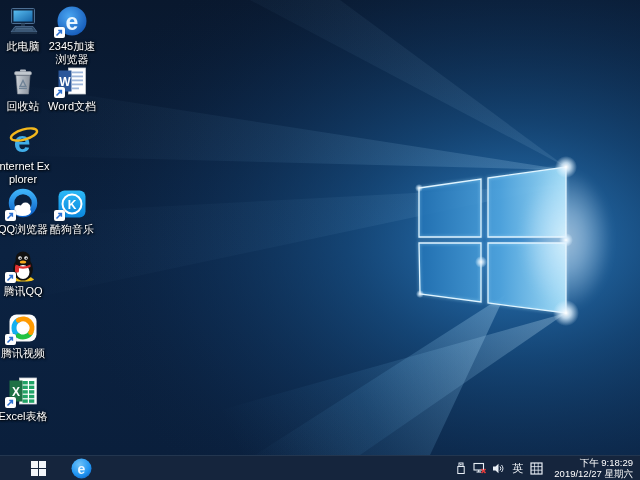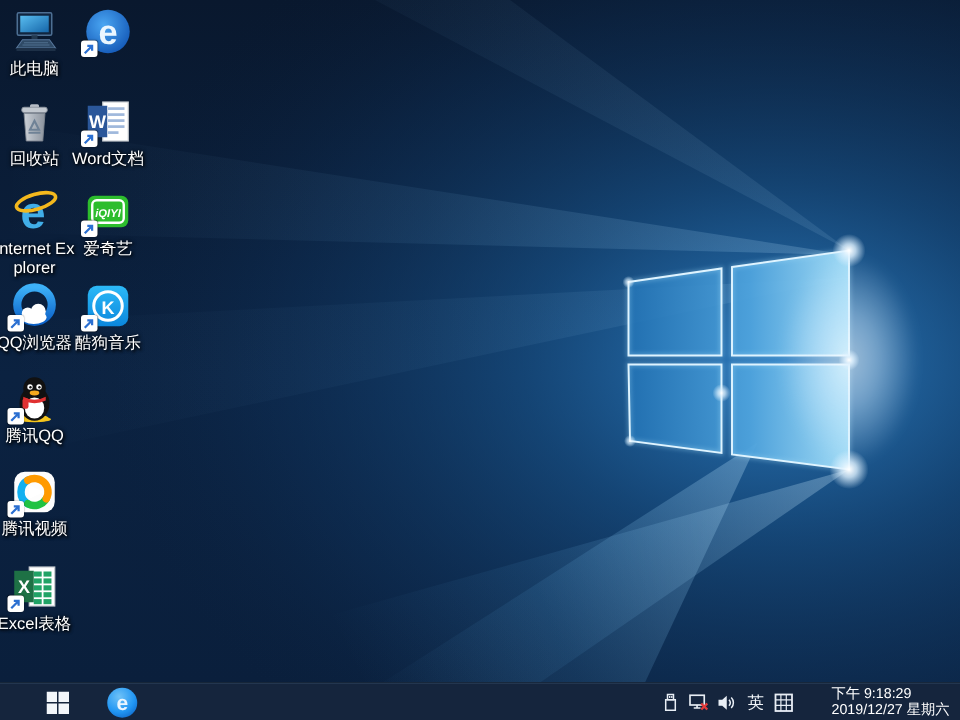--- a/index.html
+++ b/index.html
@@ -18,21 +18,21 @@
        text-shadow:1px 1px 2px #000,0 0 3px rgba(0,0,0,.9);word-break:break-all;}
   
   .taskbar{position:absolute;left:0;bottom:0;width:640px;height:25px;background:#15253d;
            border-top:1px solid #23364f;box-sizing:border-box;display:flex;align-items:center;}
   .tb-btn{height:25px;display:flex;align-items:center;justify-content:center;}
   .tb-start{width:44px;margin-left:16px;}
   .tb-app{width:38px;margin-left:2px;}
   .tray{margin-left:auto;display:flex;align-items:center;height:25px;}
   .tray-ico{width:15px;height:25px;display:flex;align-items:center;justify-content:center;margin:0 2px;}
   .lang{font-size:11px;color:#f0f4f8;width:15px;text-align:center;margin:0 2px;}
-  .clock{margin-left:22px;margin-right:7px;text-align:left;color:#fff;font-size:9.5px;line-height:11px;white-space:nowrap;}
+  .clock{margin-left:8px;margin-right:7px;text-align:right;color:#fff;font-size:9.5px;line-height:11px;white-space:nowrap;}
 </style>
 </head>
 <body>
 
 <div class="screen">
 
   <div class="desktop">
 
     <svg class="wallpaper" viewBox="0 0 640 455">
       <defs>
@@ -145,20 +145,21 @@
             </defs>
           <circle cx="16" cy="16" r="14.5" fill="url(#g2345)"></circle>
           <text x="16" y="24.5" font-size="23" font-weight="bold" fill="#eaf6ff" text-anchor="middle">e</text>
         </svg>
         <div class="badge">
           <svg viewBox="0 0 11 11">
               <path d="M2.5 8.5 L7 4 M4.2 3.6 H7.4 V6.8" stroke="#2a6fd1" stroke-width="1.5" fill="none"></path>
             </svg>
         </div>
       </div>
+      <div class="lbl">2345加速浏览器</div>
     </div>
 
     <div class="icon-cell" style="left:-4px;top:65px;">
       <div class="ic">
         <svg viewBox="0 0 32 32">
           <defs>
               <linearGradient id="binG" x1="0" y1="0" x2="1" y2="0">
             <stop offset="0" stop-color="#cdd2d8"></stop>
                 <stop offset="0.5" stop-color="#aab1ba"></stop>
                 <stop offset="1" stop-color="#8d949e"></stop>
@@ -200,35 +201,20 @@
     <div class="icon-cell" style="left:-4px;top:125px;">
       <div class="ic">
         <svg viewBox="0 0 32 32">
           <text x="15" y="27" font-size="30" font-weight="bold" fill="#41aee8" text-anchor="middle">e</text>
           <ellipse cx="17" cy="9.5" rx="13.5" ry="5" fill="none" stroke="#f3b81d" stroke-width="2.4" transform="rotate(-16 17 9.5)"></ellipse>
         </svg>
       </div>
       <div class="lbl">Internet Explorer</div>
     </div>
 
-    <div class="icon-cell" style="left:45px;top:125px;">
-      <div class="ic">
-        <svg viewBox="0 0 32 32">
-          <rect x="2.5" y="5.5" width="27" height="21" rx="4.5" fill="#2dbd2d"></rect>
-          <rect x="5.5" y="8.5" width="21" height="15" rx="3" fill="none" stroke="#fff" stroke-width="1.6"></rect>
-          <text x="16" y="19.5" font-size="7.5" font-weight="bold" font-style="italic" fill="#fff" text-anchor="middle">iQIYI</text>
-        </svg>
-        <div class="badge">
-          <svg viewBox="0 0 11 11">
-              <path d="M2.5 8.5 L7 4 M4.2 3.6 H7.4 V6.8" stroke="#2a6fd1" stroke-width="1.5" fill="none"></path>
-            </svg>
-        </div>
-      </div>
-      <div class="lbl">爱奇艺</div>
-    </div>
 
     <div class="icon-cell" style="left:-4px;top:188px;">
       <div class="ic">
         <svg viewBox="0 0 32 32">
           <defs>
               <linearGradient id="qbG" x1="0" y1="0" x2="0" y2="1">
             <stop offset="0" stop-color="#3db1f8"></stop>
                 <stop offset="1" stop-color="#0c62c9"></stop>
               </linearGradient>
             </defs>

